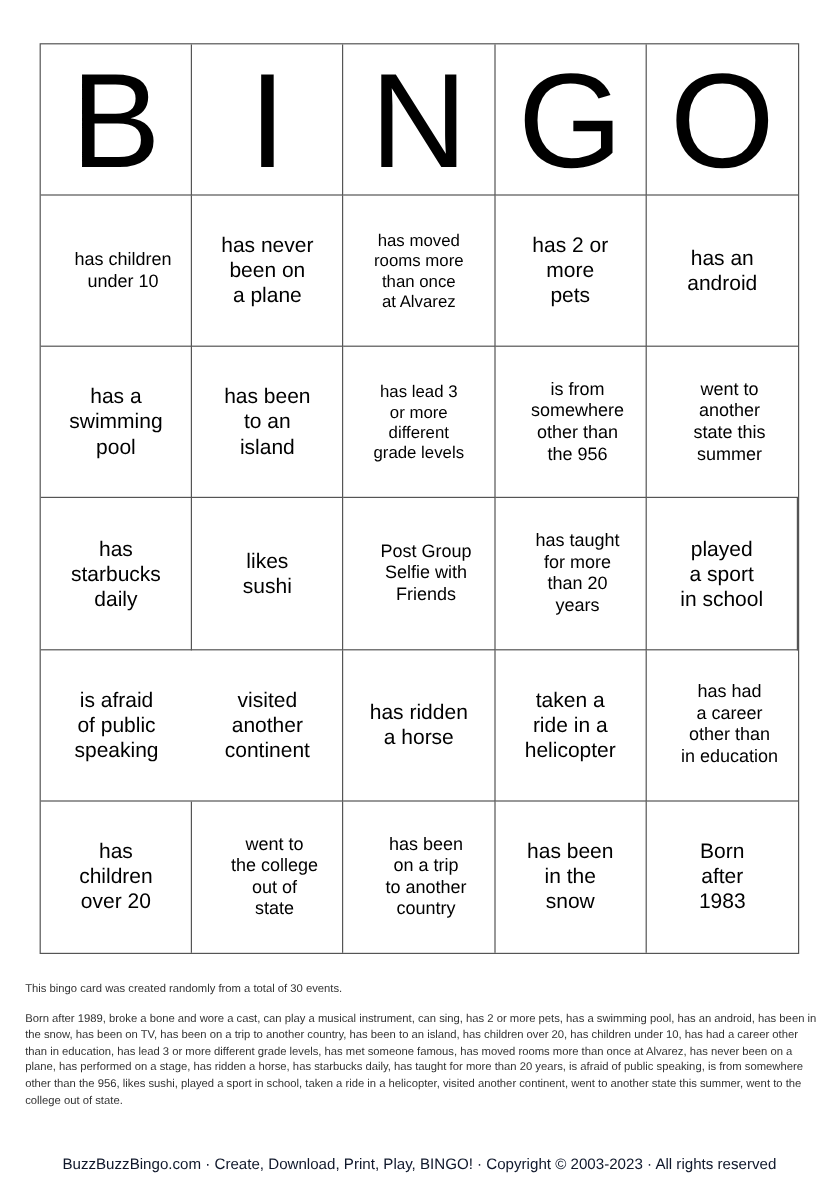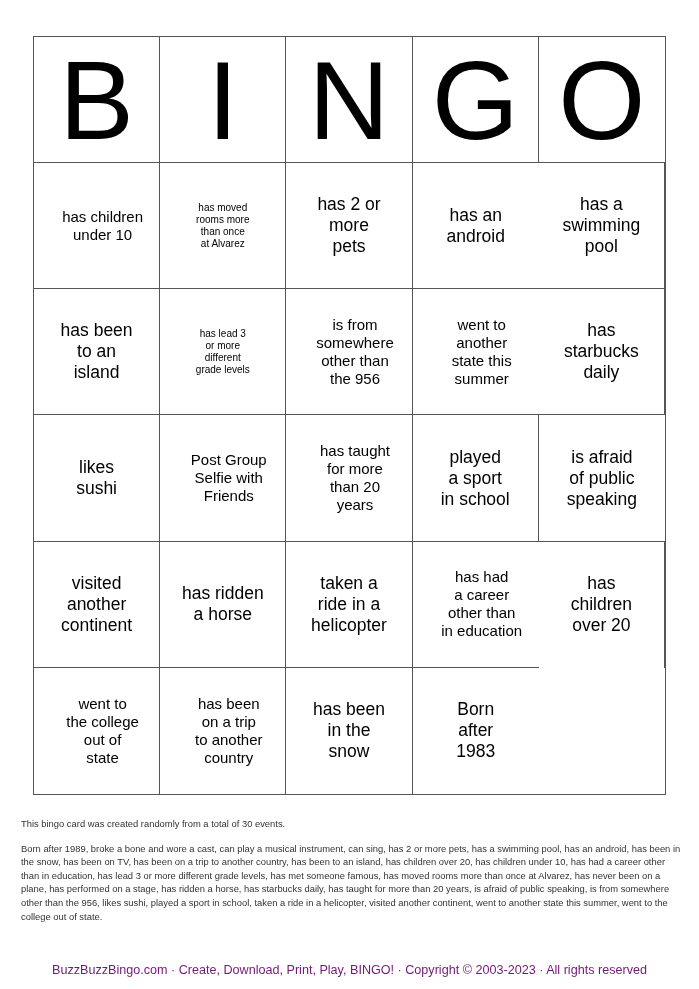--- a/index.html
+++ b/index.html
@@ -45,41 +45,41 @@
       line-height: 1;
       font-weight: normal;
       padding-top: 2px;
     }
     .square-text {
       white-space: pre-line;
       line-height: 1.2;
     }
     .sz-lg { font-size: 17.5px; }
     .sz-md { font-size: 15px; margin-left: 12px; }
-    .sz-sm { font-size: 10px; text-align: center; }
+    .sz-sm { font-size: 14px; text-align: center; }
 
     .events-info {
       position: absolute;
       left: 10px;
       top: 806px;
       width: 682px;
       font-size: 9.4px;
       line-height: 13.6px;
       color: #333;
     }
     .events-info p { margin: 11px; }
 
     .site-footer {
       position: absolute;
       left: 0;
       top: 963px;
       width: 699px;
       text-align: center;
       font-size: 12.6px;
-      color: #701a75;
+      color: #0f172a;
     }
   </style>
 </head>
 <body>
 
 <div class="card">
 
   <div class="cell">
       <span class="letter">B</span>
     </div>
@@ -91,20 +91,25 @@
     </div>
   <div class="cell">
       <span class="letter">G</span>
     </div>
   <div class="cell col-last">
       <span class="letter">O</span>
     </div>
 <div class="cell">
       <span class="square-text sz-md">has children
 under 10</span>
+    </div>
+    <div class="cell">
+      <span class="square-text sz-lg">has never
+been on
+a plane</span>
     </div>
     <div class="cell">
       <span class="square-text sz-sm">has moved
 rooms more
 than once
 at Alvarez</span>
     </div>
     <div class="cell">
       <span class="square-text sz-lg">has 2 or
 more

